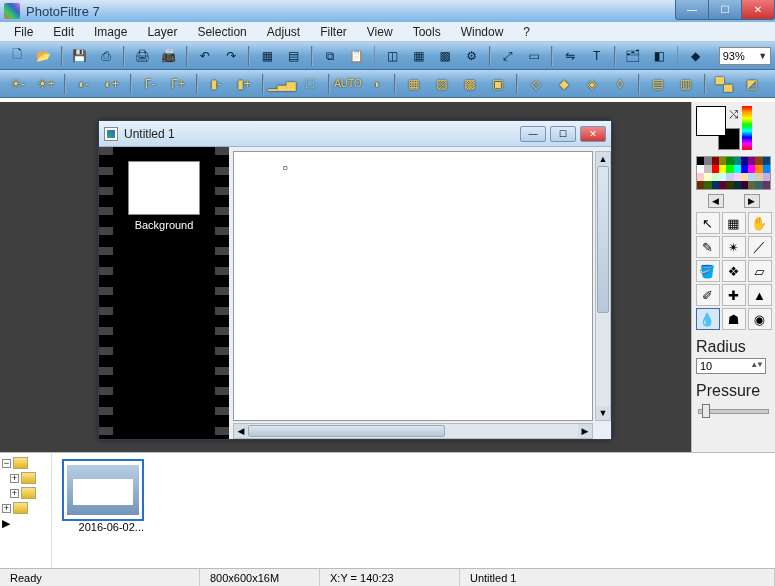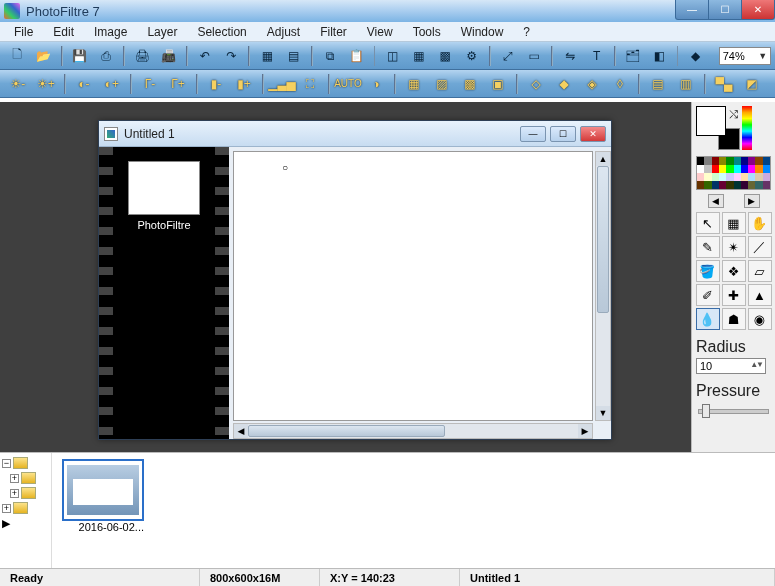--- a/index.html
+++ b/index.html
@@ -94,21 +94,21 @@
 .thumb-pane { flex:1; padding:6px 10px; display:flex; gap:10px; align-items:flex-start; }
 .thumb-item { text-align:right; font-size:11px; }
 .thumb-item .frame { width:82px; height:62px; background:#fff; border:1px solid #888; padding:3px; display:flex; align-items:center; justify-content:center; }
 .thumb-item .frame.sel { border:2px solid #2a6fc9; }
 .thumb-item .img1 { width:72px; height:50px; background:linear-gradient(#b8cde2,#7395b8); position:relative; }
 .thumb-item .img1::after{content:''; position:absolute; left:6px; right:6px; top:14px; bottom:10px; background:#fff;}
 .thumb-item .img2 { width:72px; height:40px; background: radial-gradient(circle at 30% 50%, #1a3a88 0 30%, #0a1a44 60%), #0a1a44; }
 
 
 .statusbar { position:absolute; left:0; right:0; bottom:0; height:18px; background:#efefef; border-top:1px solid #bbb; display:flex; align-items:center; font-size:11px; }
-.statusbar .cell { padding:0 10px; border-right:1px solid #ccc; height:100%; display:flex; align-items:center;font-weight:bold; }
+.statusbar .cell { padding:0 10px; border-right:1px solid #ccc; height:100%; display:flex; align-items:center; }
 .statusbar .cell:first-child { width:200px; }
 .statusbar .cell.dim { width:120px; }
 .statusbar .cell.xy { width:140px; }
 .statusbar .cell.doc { flex:1; }
 
 
 .ic { font-family: "Segoe UI Symbol", sans-serif; font-size:12px; color:#222; }
 .toolbar .ic { color:#08233a; }
 .toolbar.tb2 .ic { color:#f5d060; text-shadow:0 0 2px #000; }
 </style>
@@ -213,21 +213,21 @@
       <span class="ic">🗂</span>
     </div>
   <div class="tb">
       <span class="ic">◧</span>
     </div>
   <div class="sep"></div>
   <div class="tb">
       <span class="ic">◆</span>
     </div>
   <div class="zoom-box">
-    <span>74%</span>
+    <span>93%</span>
     <span class="dd">▼</span>
   </div>
 </div>
 
 <div class="toolbar tb2">
   <div class="tb">
       <span class="ic">☀-</span>
     </div>
   <div class="tb">
       <span class="ic">☀+</span>
@@ -318,21 +318,21 @@
         <div class="ib ib-min">—</div>
         <div class="ib ib-max">☐</div>
         <div class="ib ib-close">✕</div>
       </div>
     </div>
     <div class="inner-body">
       <div class="layer-strip">
         <div class="film-holes left"></div>
         <div class="film-holes right"></div>
         <div class="layer-thumb"></div>
-        <div class="layer-label">PhotoFiltre</div>
+        <div class="layer-label">Background</div>
       </div>
       <div class="canvas-area">
         <div class="canvas">
           <div class="cursor-mark"></div>
         </div>
         <div class="vscroll">
           <div class="arr up">▲</div>
           <div class="thumb"></div>
           <div class="arr dn">▼</div>
         </div>

